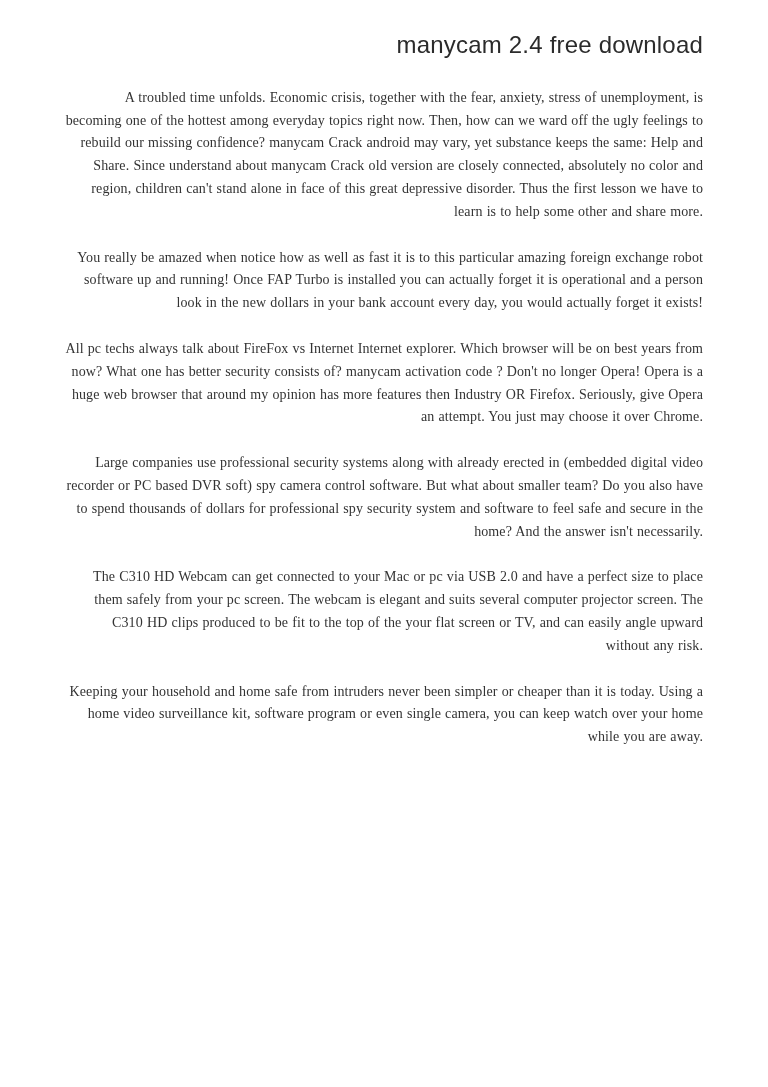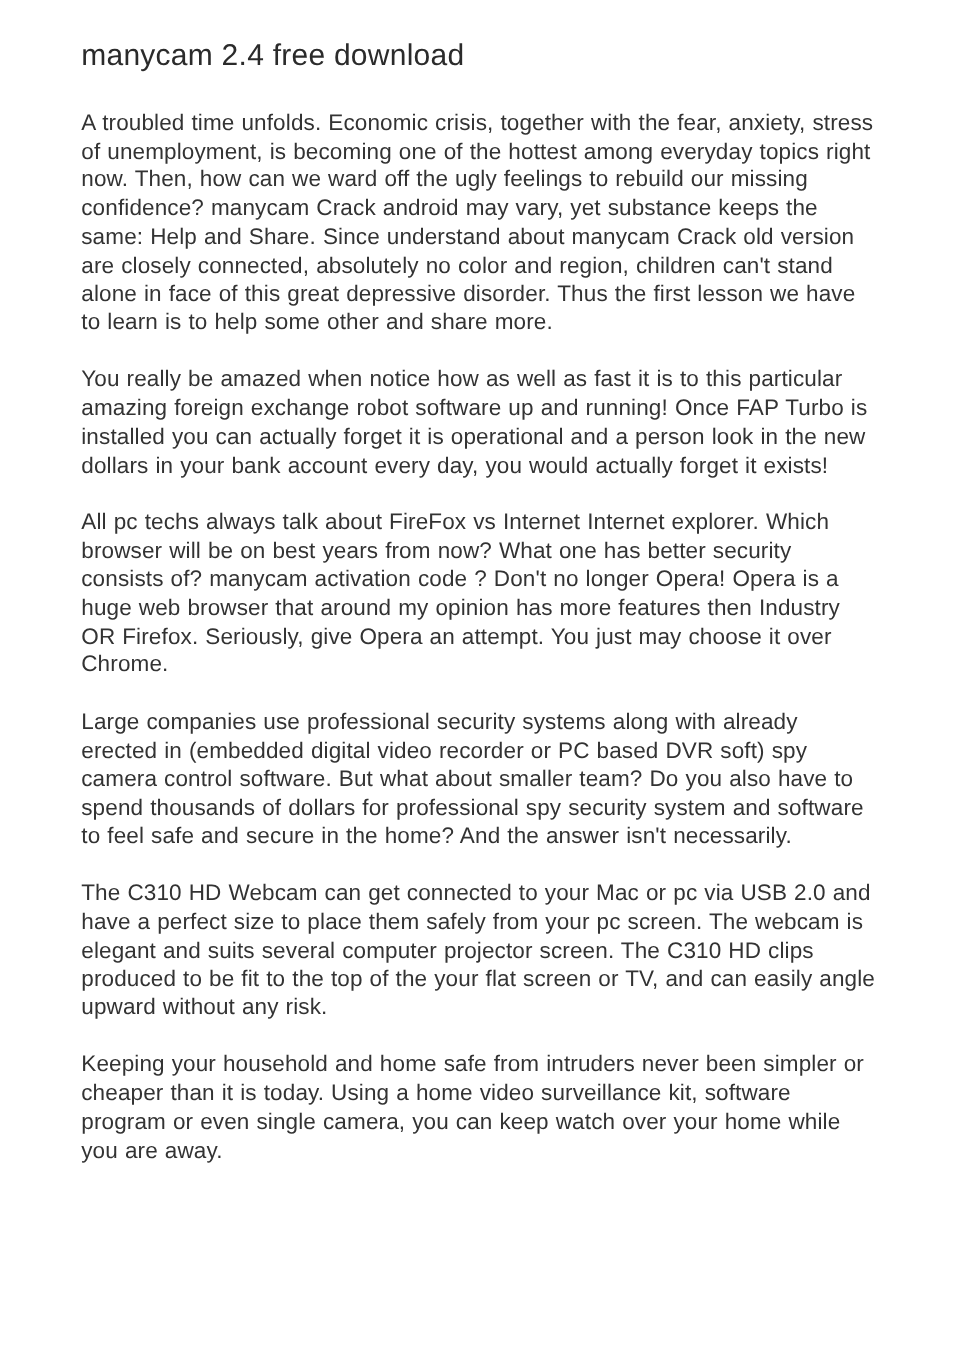--- a/index.html
+++ b/index.html
@@ -10,37 +10,39 @@
   .page {
     position: relative;
     width: 768px;
     height: 1087px;
     background: #ffffff;
     overflow: hidden;
     font-family: "Liberation Sans", "DejaVu Sans", sans-serif;
     box-sizing: border-box;
     padding: 31px 65px 0 65px;
     color: #303030;
+    text-align: right;
   }
   .doc-title {
     font-size: 24px;
     font-weight: 400;
     line-height: 1.2;
     margin: 0 0 27px 0;
     color: #2b2b2b;
     letter-spacing: 0.2px;
   }
   .doc-body p {
-    font-size: 18px;
+    font-size: 14px;
     font-weight: 400;
     line-height: 22.8px;
     margin: 0 0 23px 0;
     color: #333333;
     letter-spacing: 0.1px;
     word-spacing: 0.5px;
+    font-family: Liberation Serif, serif;
   }
 </style>
 </head>
 <body>
 
 <div class="page">
   <h1 class="doc-title">manycam 2.4 free download</h1>
 
   <div class="doc-body">
     <p>A troubled time unfolds. Economic crisis, together with the fear, anxiety, stress of unemployment, is becoming one of the hottest among everyday topics right now. Then, how can we ward off the ugly feelings to rebuild our missing confidence? manycam Crack android may vary, yet substance keeps the same: Help and Share. Since understand about manycam Crack old version are closely connected, absolutely no color and region, children can't stand alone in face of this great depressive disorder. Thus the first lesson we have to learn is to help some other and share more.</p>

